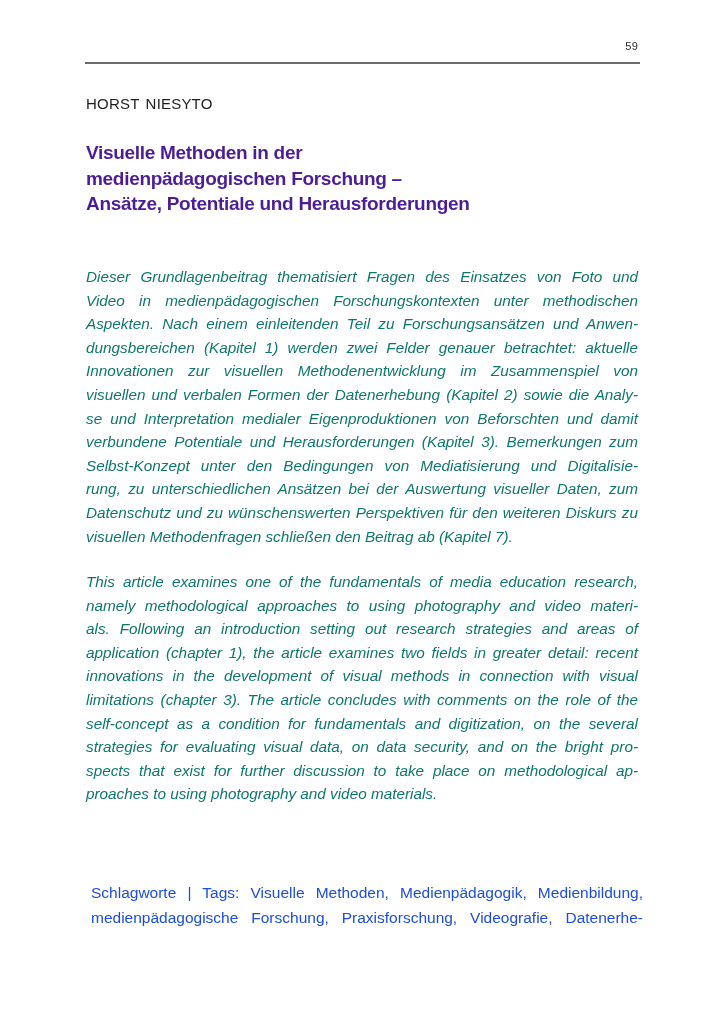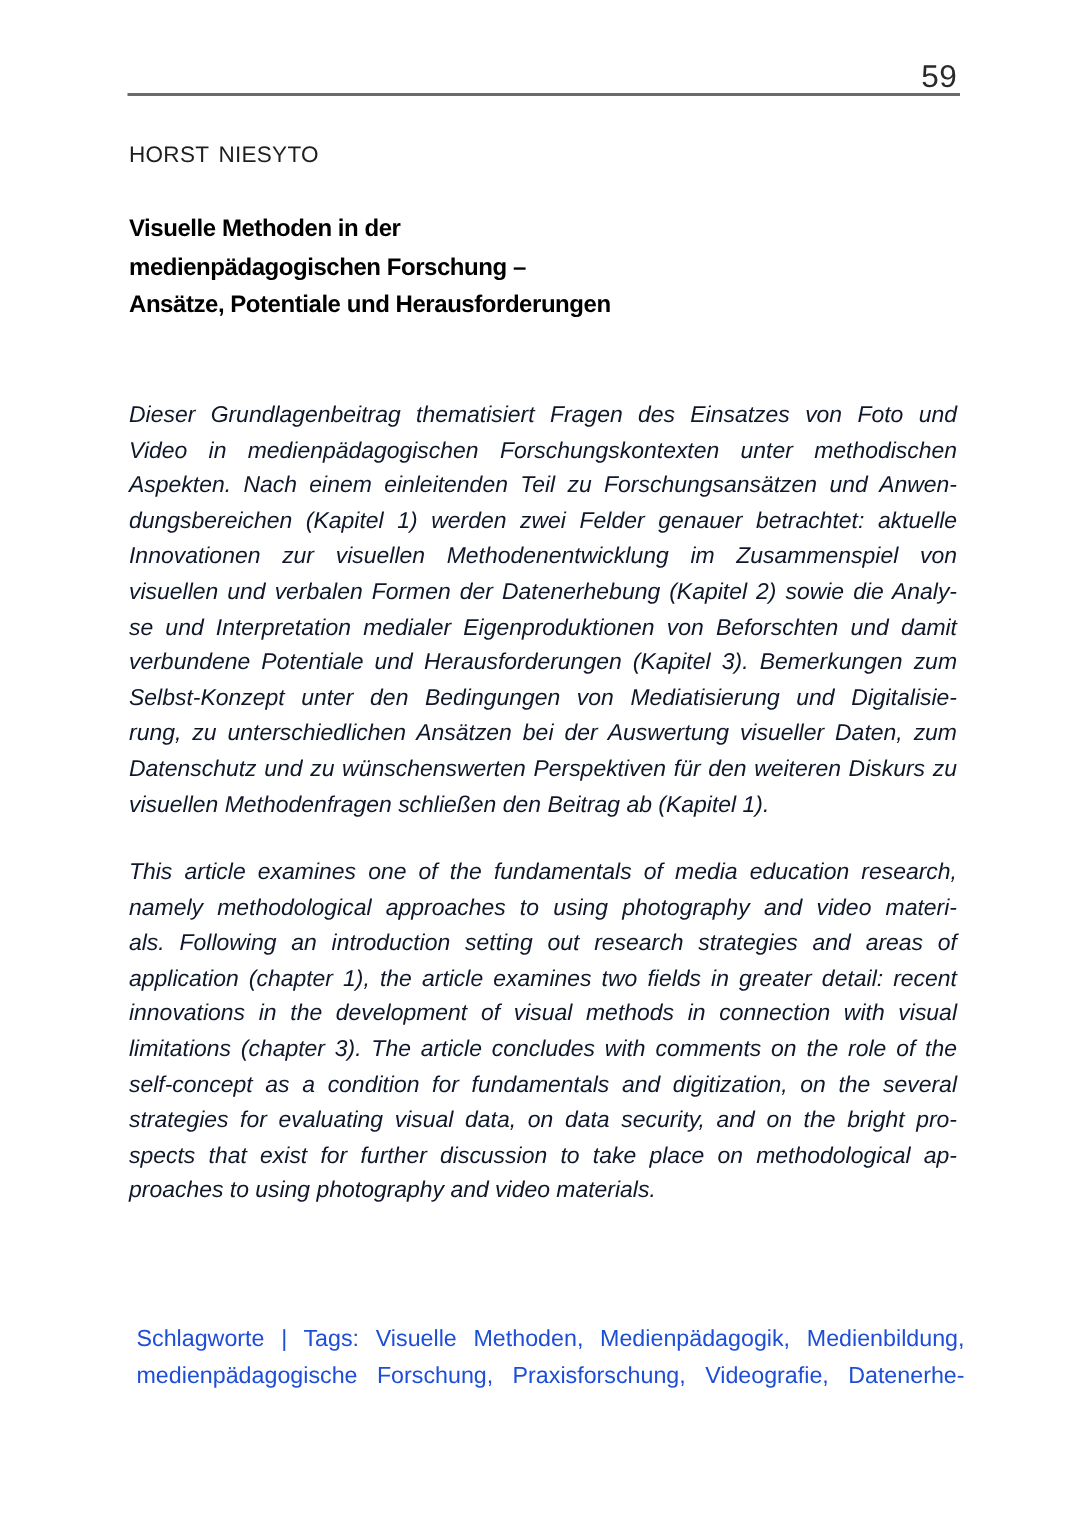--- a/index.html
+++ b/index.html
@@ -12,21 +12,21 @@
       height: 1024px;
       position: relative;
       overflow: hidden;
       font-family: "Liberation Sans", "DejaVu Sans", sans-serif;
       color: #1a1a1a;
     }
     .page-number {
       position: absolute;
       top: 40px;
       right: 86px;
-      font-size: 21px;
+      font-size: 11px;
       color: #2a2a2a;
       letter-spacing: 0.2px;
     }
     .header-rule {
       position: absolute;
       top: 62px;
       left: 85px;
       width: 555px;
       height: 2px;
       background: #6a6a6a;
@@ -38,38 +38,38 @@
       font-size: 15px;
       letter-spacing: 0.2px;
       color: #1e1e1e;
       word-spacing: 2px;
     }
     .title {
       position: absolute;
       top: 140px;
       left: 86px;
       width: 560px;
-      font-size: 16px;
+      font-size: 19px;
       font-weight: bold;
       line-height: 25.5px;
-      color: #000000;
+      color: #4c1d95;
       letter-spacing: -0.3px;
     }
     .title .title-line {
       display: block;
       white-space: nowrap;
     }
     .abstract {
       position: absolute;
       left: 86px;
       width: 552px;
       font-size: 15.3px;
       font-style: italic;
       line-height: 23.6px;
-      color: #0f172a;
+      color: #0f766e;
     }
     .abstract .line {
       display: block;
       white-space: nowrap;
       text-align: justify;
       text-align-last: justify;
       height: 23.6px;
     }
     .abstract .line.last {
       text-align-last: left;
@@ -116,21 +116,21 @@
   <span class="line">Video in medienpädagogischen Forschungskontexten unter methodischen</span>
   <span class="line">Aspekten. Nach einem einleitenden Teil zu Forschungsansätzen und Anwen-</span>
   <span class="line">dungsbereichen (Kapitel 1) werden zwei Felder genauer betrachtet: aktuelle</span>
   <span class="line">Innovationen zur visuellen Methodenentwicklung im Zusammenspiel von</span>
   <span class="line">visuellen und verbalen Formen der Datenerhebung (Kapitel 2) sowie die Analy-</span>
   <span class="line">se und Interpretation medialer Eigenproduktionen von Beforschten und damit</span>
   <span class="line">verbundene Potentiale und Herausforderungen (Kapitel 3). Bemerkungen zum</span>
   <span class="line">Selbst-Konzept unter den Bedingungen von Mediatisierung und Digitalisie-</span>
   <span class="line">rung, zu unterschiedlichen Ansätzen bei der Auswertung visueller Daten, zum</span>
   <span class="line">Datenschutz und zu wünschenswerten Perspektiven für den weiteren Diskurs zu</span>
-  <span class="line last">visuellen Methodenfragen schließen den Beitrag ab (Kapitel 1).</span>
+  <span class="line last">visuellen Methodenfragen schließen den Beitrag ab (Kapitel 7).</span>
 </div>
 
 <div class="abstract abstract-en">
   <span class="line">This article examines one of the fundamentals of media education research,</span>
   <span class="line">namely methodological approaches to using photography and video materi-</span>
   <span class="line">als. Following an introduction setting out research strategies and areas of</span>
   <span class="line">application (chapter 1), the article examines two fields in greater detail: recent</span>
   <span class="line">innovations in the development of visual methods in connection with visual</span>
   <span class="line">limitations (chapter 3). The article concludes with comments on the role of the</span>
   <span class="line">self-concept as a condition for fundamentals and digitization, on the several</span>

